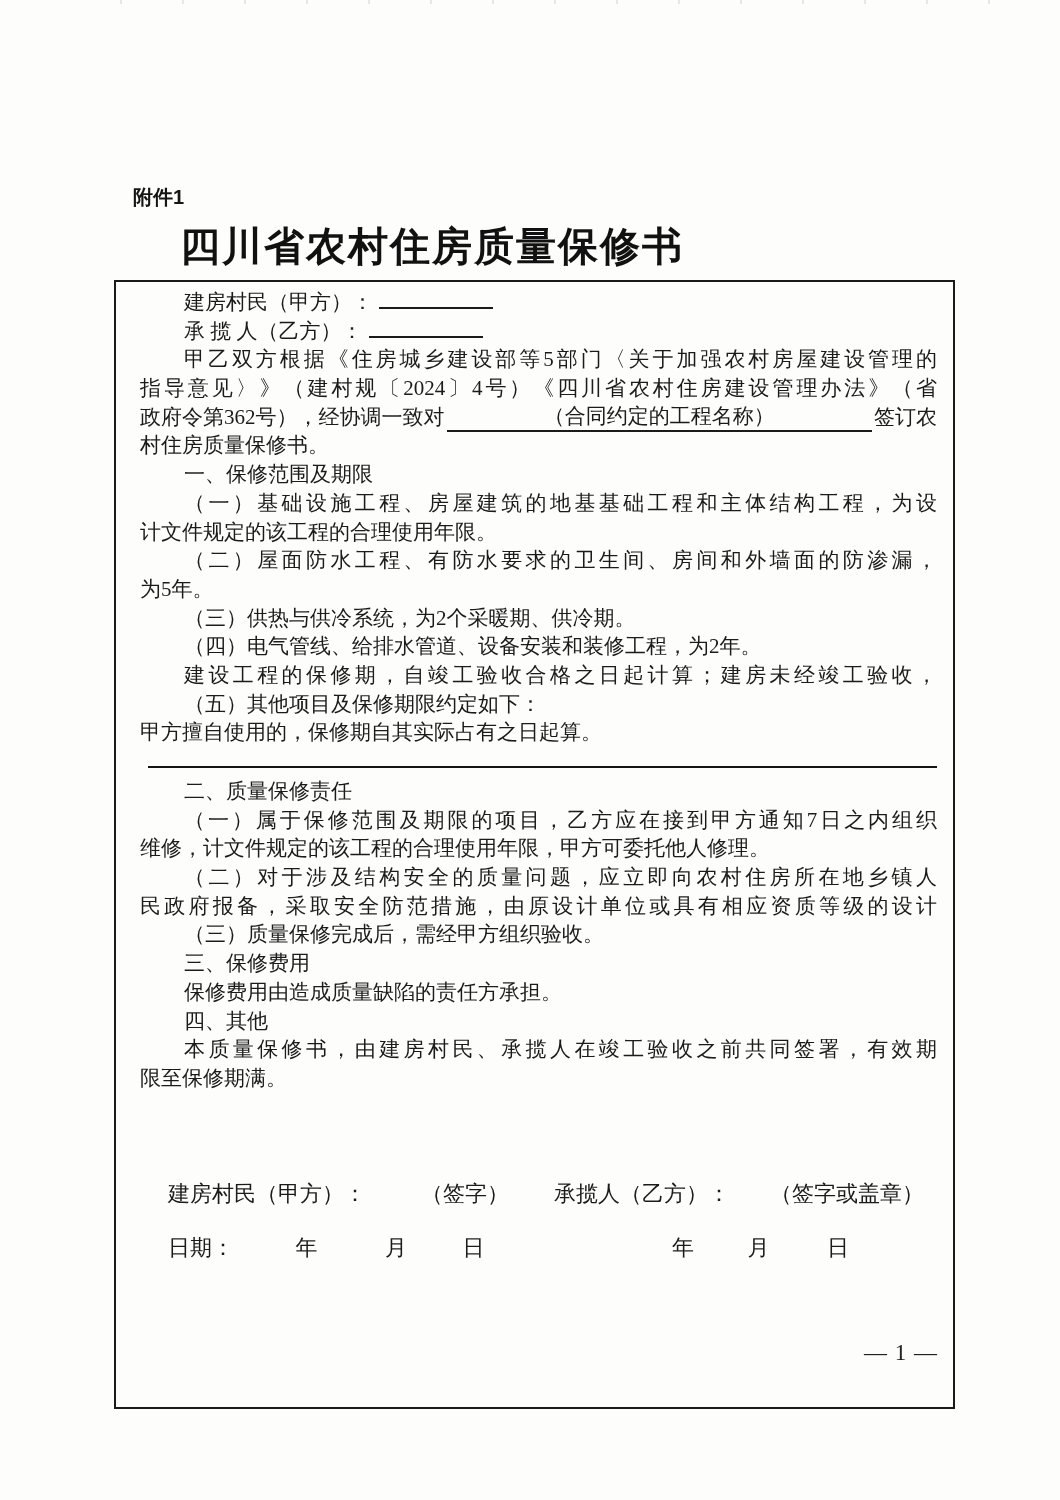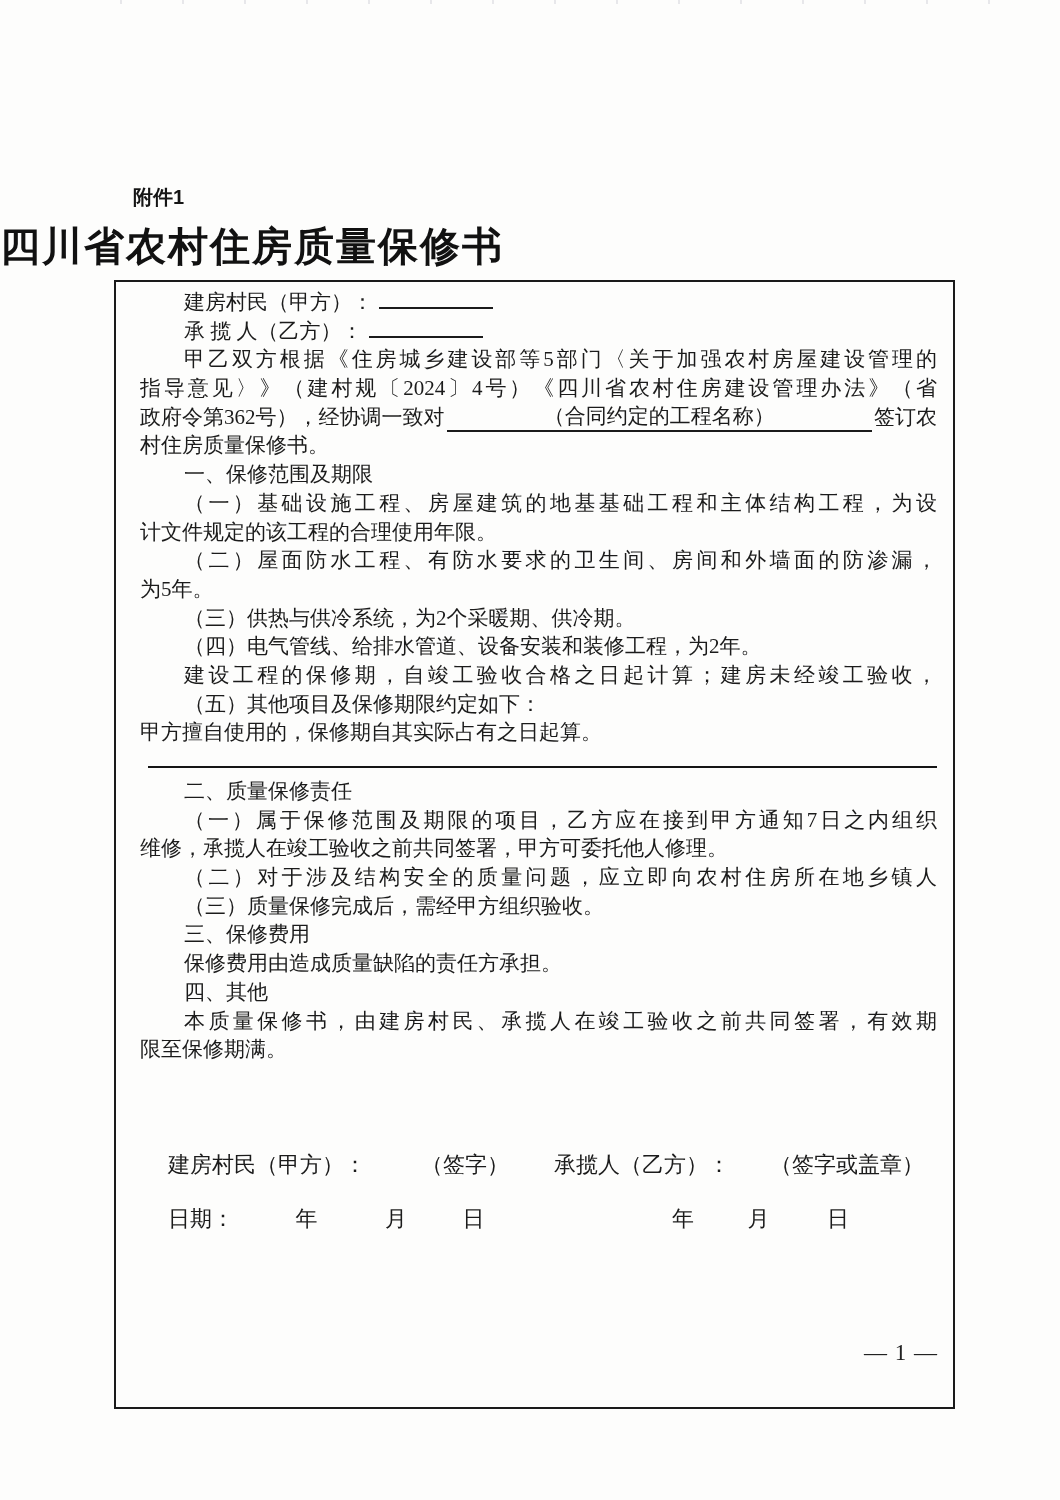--- a/index.html
+++ b/index.html
@@ -17,20 +17,21 @@
     background:repeating-linear-gradient(90deg,#e2e2e6 0 2px,transparent 2px 62px);
     opacity:.8;
   }
   .attachment {
     position:absolute; left:133px; top:184px;
     font-family:"Liberation Sans","DejaVu Sans",sans-serif;
     font-weight:700; font-size:20px; color:#151515;
   }
   .title {
     position:absolute; left:0; top:219px; width:864px; margin:0;
+    text-align:center;
     font-family:"Liberation Sans","DejaVu Sans",sans-serif;
     font-weight:700; font-size:40px; letter-spacing:2px; color:#111;
   }
   .doc-box {
     position:absolute; left:114px; top:280px;
     width:841px; height:1129px;
     border:2.5px solid #1a1a1a;
     box-sizing:border-box;
     padding:6px 16px 0 24px;
   }
@@ -107,22 +108,23 @@
     <div class="line indent fill">建设工程的保修期，自竣工验收合格之日起计算；建房未经竣工验收，</div>
     <div class="line indent">（五）其他项目及保修期限约定如下：</div>
     <div class="line">甲方擅自使用的，保修期自其实际占有之日起算。</div>
 
     <div class="blank-row">
         <div class="hrline"></div>
       </div>
 
     <div class="line indent">二、质量保修责任</div>
     <div class="line indent fill">（一）属于保修范围及期限的项目，乙方应在接到甲方通知7日之内组织</div>
-    <div class="line">维修，承揽人在竣工验收之前共同签署，甲方可委托他人修理。</div>
+    <div class="line">维修，计文件规定的该工程的合理使用年限，甲方可委托他人修理。</div>
     <div class="line indent fill">（二）对于涉及结构安全的质量问题，应立即向农村住房所在地乡镇人</div>
+    <div class="line fill">民政府报备，采取安全防范措施，由原设计单位或具有相应资质等级的设计</div>
     <div class="line indent">（三）质量保修完成后，需经甲方组织验收。</div>
 
     <div class="line indent">三、保修费用</div>
     <div class="line indent">保修费用由造成质量缺陷的责任方承担。</div>
 
     <div class="line indent">四、其他</div>
     <div class="line indent fill">本质量保修书，由建房村民、承揽人在竣工验收之前共同签署，有效期</div>
     <div class="line">限至保修期满。</div>
 
     <div class="sig-row">

